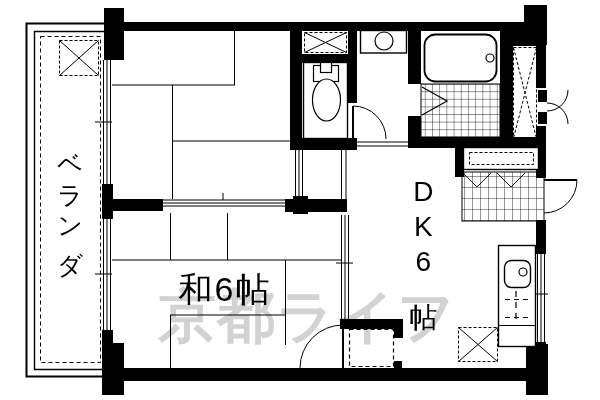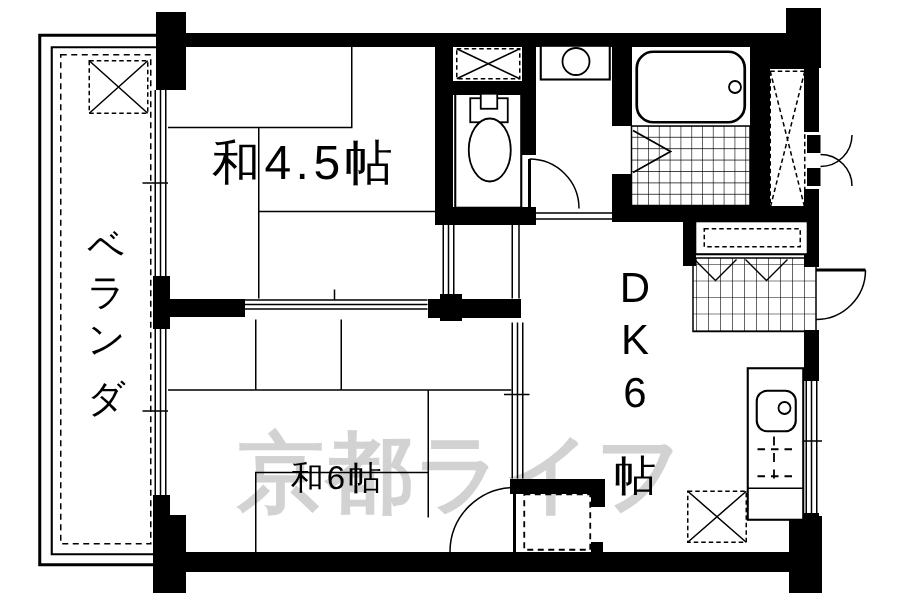--- a/index.html
+++ b/index.html
@@ -5,21 +5,21 @@
   html,body{margin:0;padding:0;background:#fff;}
   #plan{
     position:relative;width:600px;height:400px;background:#fff;overflow:hidden;
     font-family:"Liberation Sans","DejaVu Sans",sans-serif;color:#000;
   }
   #plan svg{position:absolute;left:0;top:0;z-index:1;}
   .label{position:absolute;z-index:2;line-height:1.1;white-space:nowrap;}
   .vtext{writing-mode:vertical-rl;text-orientation:upright;}
   #lab-veranda{left:56px;top:136px;font-size:25px;letter-spacing:4px;}
   #lab-r45{left:122px;top:91px;width:162px;font-size:32px;letter-spacing:3px;text-align:center;}
-  #lab-r6{left:172px;top:271px;width:106px;font-size:22px;letter-spacing:2px;text-align:center;margin-top:36px;}
+  #lab-r6{left:172px;top:271px;width:106px;font-size:34px;letter-spacing:2px;text-align:center;}
   #lab-dk{left:407px;top:176px;font-size:28px;letter-spacing:4px;}
   #lab-genkan{left:466px;top:181px;font-size:28px;letter-spacing:5px;}
   #lab-oshiire{left:352px;top:333px;font-size:22px;letter-spacing:1px;}
   #watermark{
     position:absolute;left:158px;top:284px;z-index:0;
     font-size:58px;font-weight:bold;letter-spacing:1px;color:#d2d2d2;white-space:nowrap;
   }
 </style>
 </head>
 <body>
@@ -151,16 +151,15 @@
     </g>
 
     <g>
       <rect x="349.5" y="329.5" width="44" height="37" fill="none" stroke="#000" stroke-width="1.2" stroke-dasharray="4 3"></rect>
       <path d="M343 325 V368" stroke="#000" stroke-width="2"></path>
       <path d="M343 325 A43 43 0 0 0 300 368" fill="none" stroke="#000" stroke-width="1"></path>
     </g>
   </svg>
 
   <div id="lab-veranda" class="label vtext">ベランダ</div>
-  <div id="lab-r45" class="label">和4.5帖</div>
   <div id="lab-r6" class="label">和6帖</div>
   <div id="lab-dk" class="label vtext">DK6帖</div>
 </div>
 
 </body></html>

